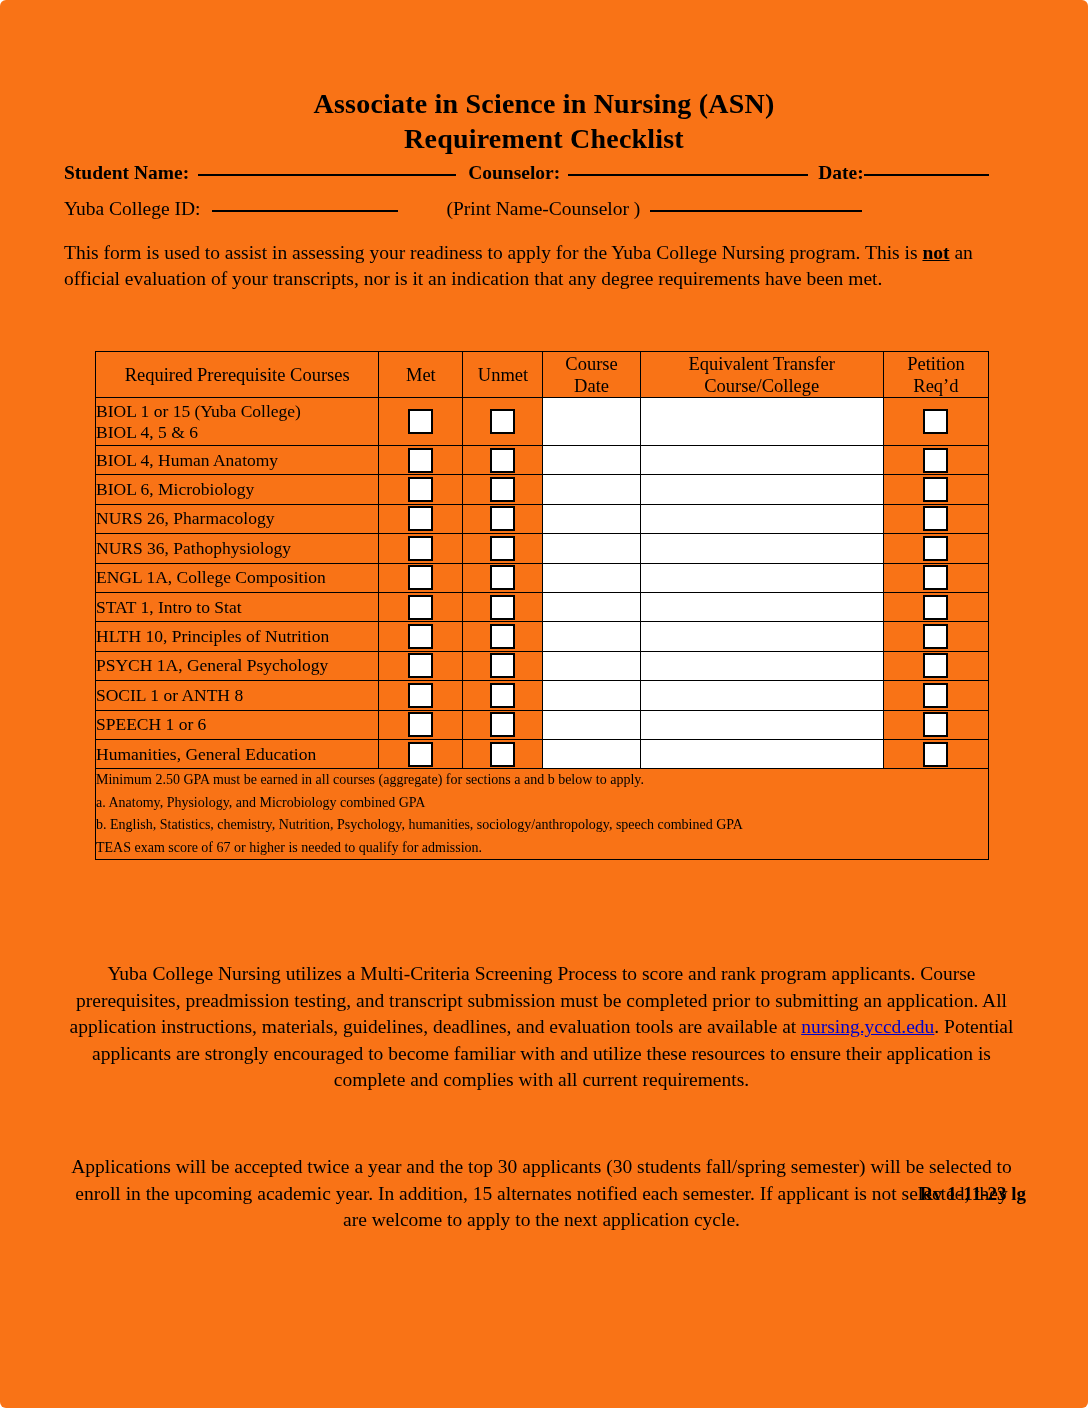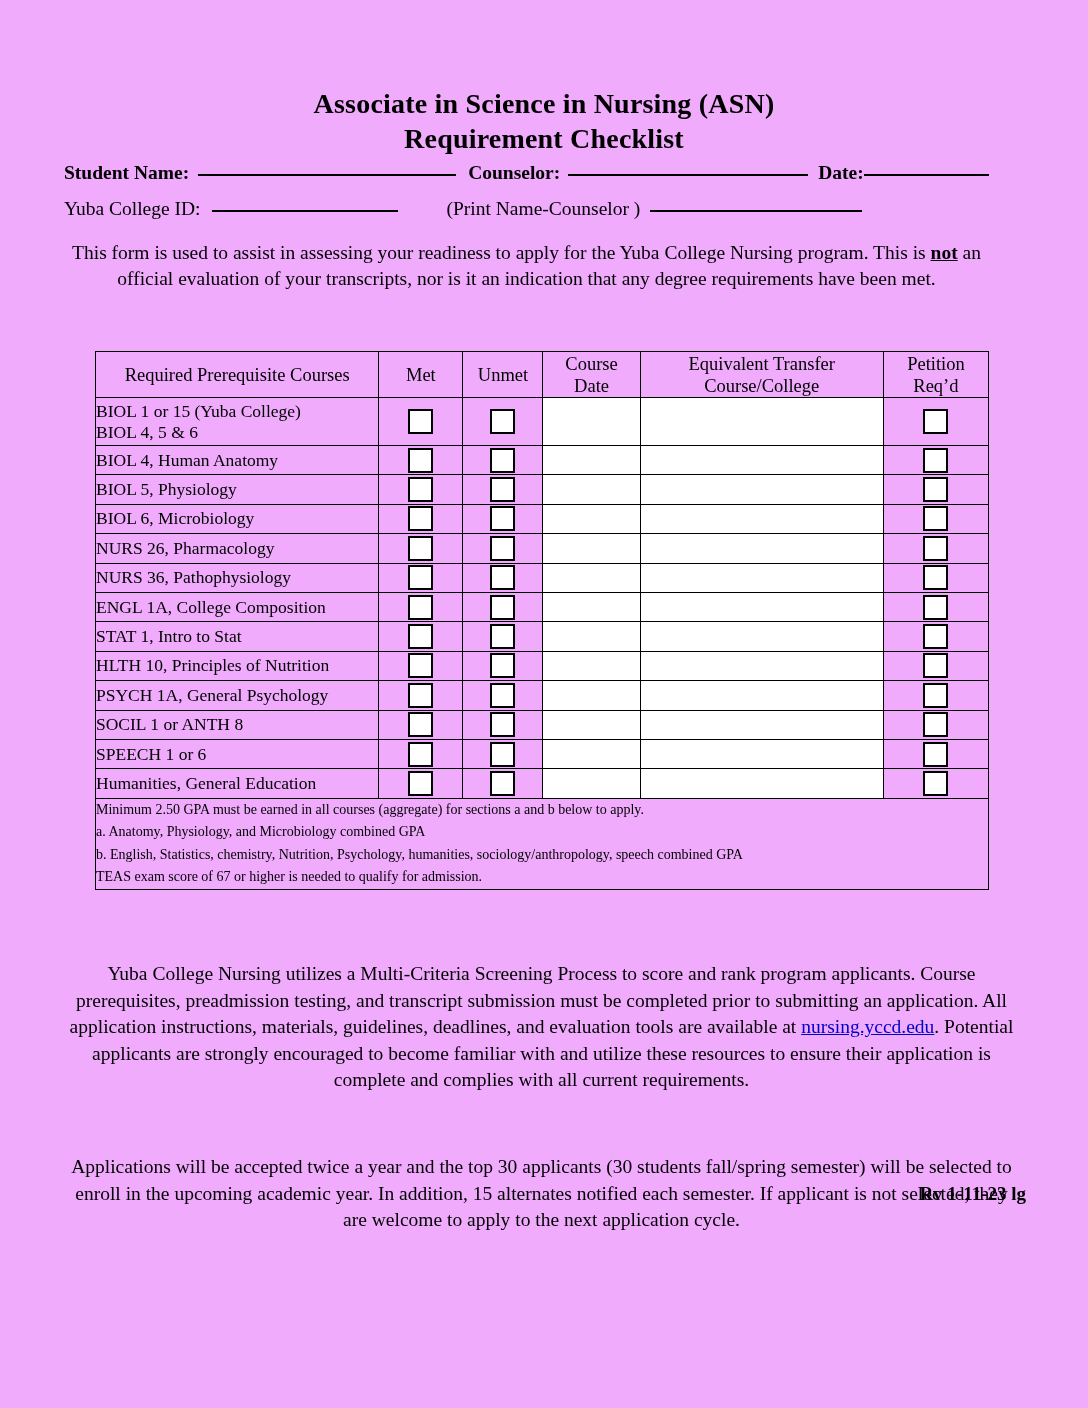--- a/index.html
+++ b/index.html
@@ -4,24 +4,25 @@
 <style>
   html, body {
     margin: 0;
     padding: 0;
     background: #ffffff;
   }
   .page {
     position: relative;
     width: 1088px;
     height: 1408px;
-    background: #f0abfc;
+    background: #f97316;
     font-family: "Liberation Serif", "DejaVu Serif", serif;
     color: #000000;
     overflow: hidden;
+    border-radius: 6px;
   }
 
   
   .title-block {
     position: absolute;
     left: 0;
     top: 86px;
     width: 1088px;
     text-align: center;
   }
@@ -63,21 +64,21 @@
   .spacer-print { width: 48px; display:inline-block; }
 
   
   .intro {
     position: absolute;
     left: 64px;
     top: 240px;
     width: 925px;
     font-size: 19.5px;
     line-height: 26px;
-    text-align: center;
+    text-align: left;
   }
   .bold-ul { font-weight: bold; text-decoration: underline; }
 
   
   .tbl-wrap {
     position: absolute;
     left: 95px;
     top: 351px;
     width: 894px;
   }
@@ -237,30 +238,20 @@
               <div>BIOL 4, Human Anatomy</div>
             </td>
             <td class="cb"><span class="box"></span></td>
             <td class="cb"><span class="box"></span></td>
             <td class="blank"></td>
             <td class="blank"></td>
             <td class="cb"><span class="box"></span></td>
           </tr>
           <tr>
             <td class="coursename">
-              <div>BIOL 5, Physiology</div>
-            </td>
-            <td class="cb"><span class="box"></span></td>
-            <td class="cb"><span class="box"></span></td>
-            <td class="blank"></td>
-            <td class="blank"></td>
-            <td class="cb"><span class="box"></span></td>
-          </tr>
-          <tr>
-            <td class="coursename">
               <div>BIOL 6, Microbiology</div>
             </td>
             <td class="cb"><span class="box"></span></td>
             <td class="cb"><span class="box"></span></td>
             <td class="blank"></td>
             <td class="blank"></td>
             <td class="cb"><span class="box"></span></td>
           </tr>
           <tr>
             <td class="coursename">

